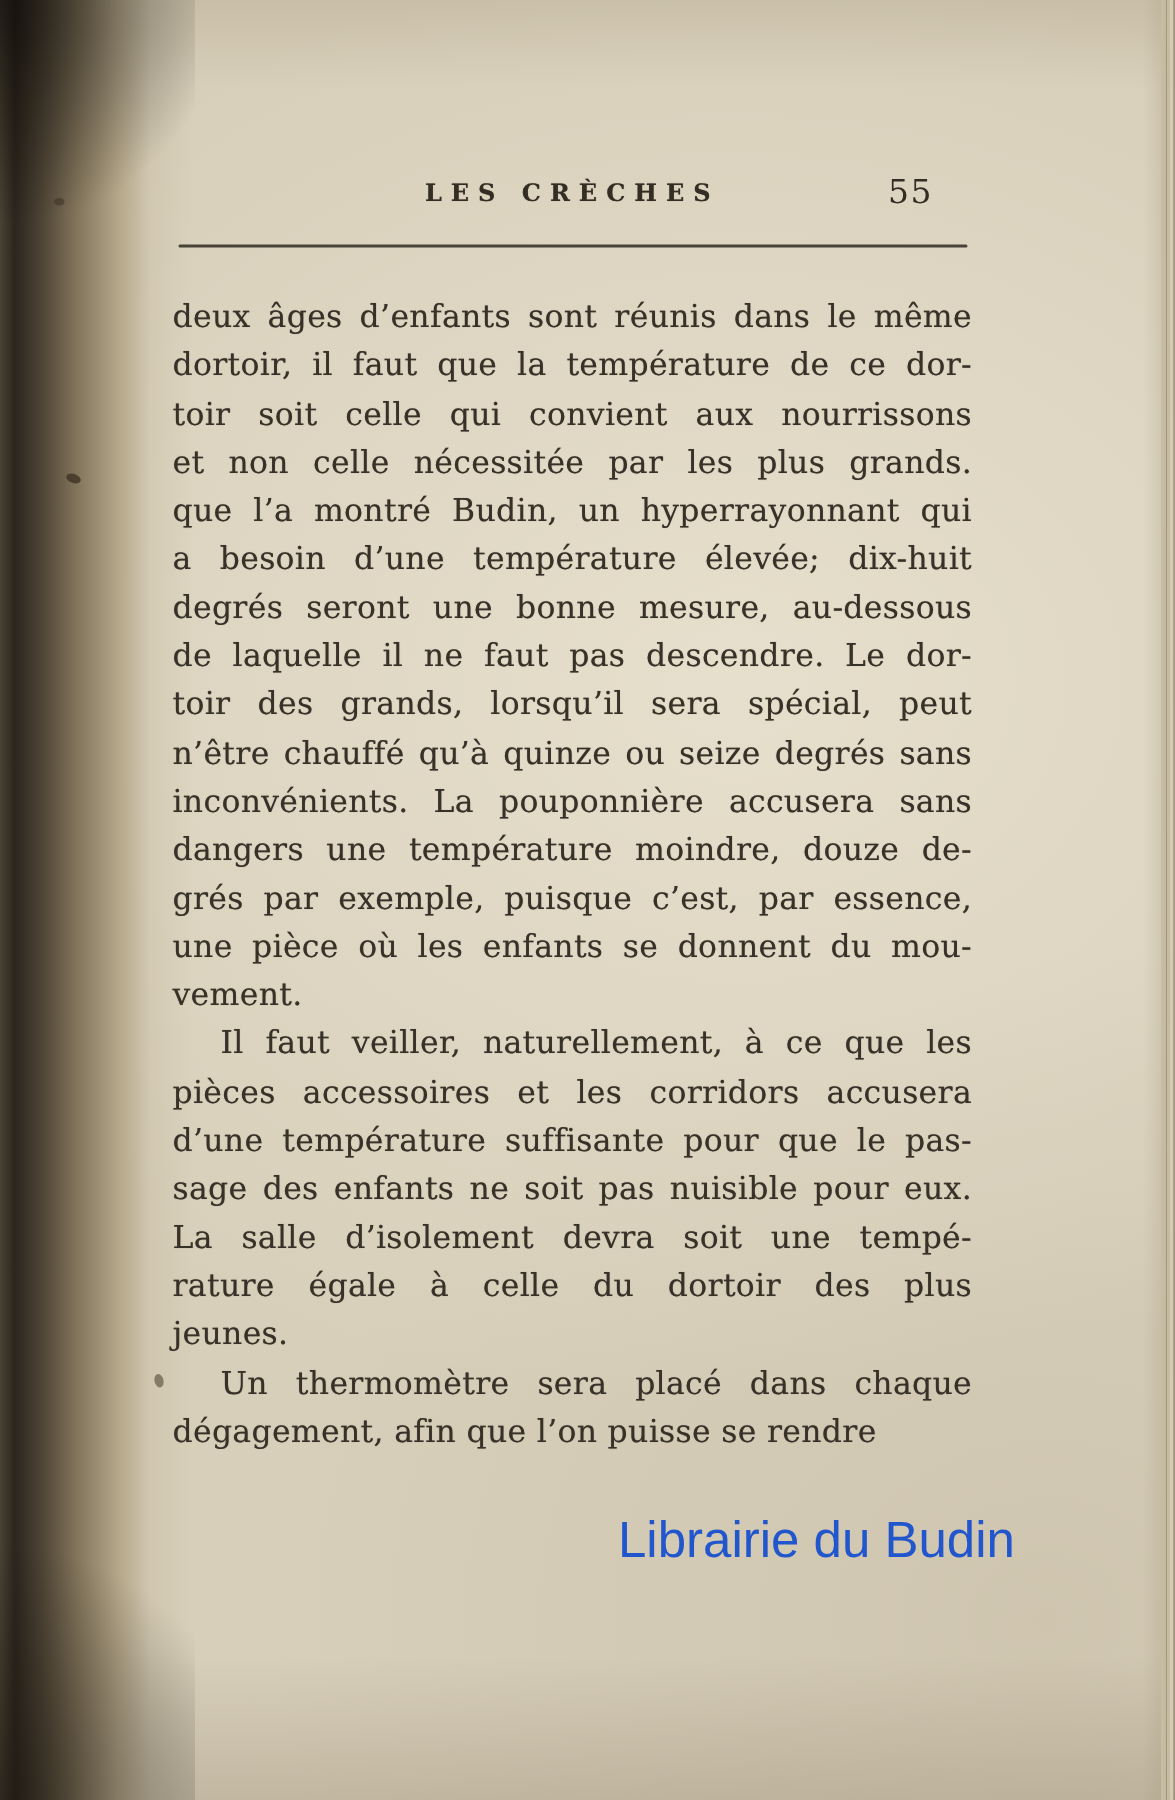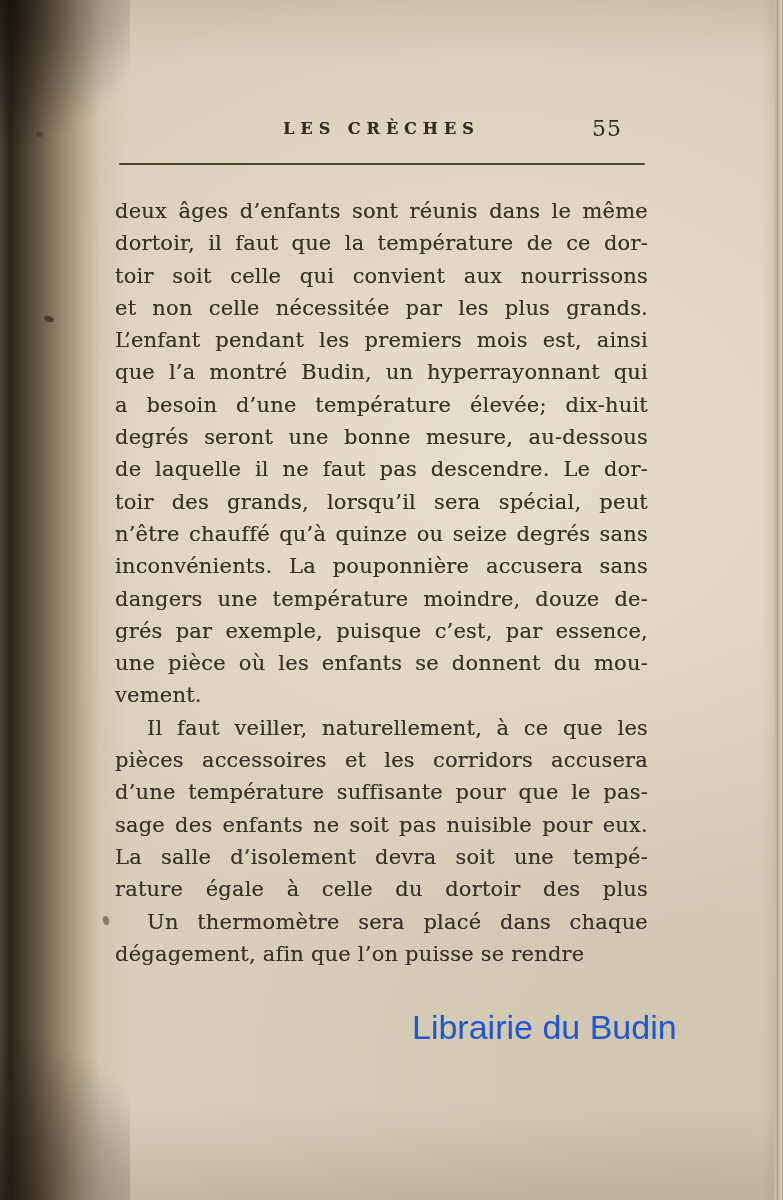--- a/index.html
+++ b/index.html
@@ -104,37 +104,37 @@
     <div class="title">LES CRÈCHES</div>
     <div class="pagenum">55</div>
   </div>
   <div class="rule"></div>
 
   <div class="body-text">
       <div class="line">deux âges d’enfants sont réunis dans le même</div>
       <div class="line">dortoir, il faut que la température de ce dor-</div>
       <div class="line">toir soit celle qui convient aux nourrissons</div>
       <div class="line">et non celle nécessitée par les plus grands.</div>
-      <div class="line">L’enfant pendant les premiers mois est, ainsi</div>
       <div class="line">que l’a montré Budin, un hyperrayonnant qui</div>
       <div class="line">a besoin d’une température élevée; dix-huit</div>
       <div class="line">degrés seront une bonne mesure, au-dessous</div>
       <div class="line">de laquelle il ne faut pas descendre. Le dor-</div>
       <div class="line">toir des grands, lorsqu’il sera spécial, peut</div>
       <div class="line">n’être chauffé qu’à quinze ou seize degrés sans</div>
       <div class="line">inconvénients. La pouponnière accusera sans</div>
       <div class="line">dangers une température moindre, douze de-</div>
       <div class="line">grés par exemple, puisque c’est, par essence,</div>
       <div class="line">une pièce où les enfants se donnent du mou-</div>
       <div class="line last">vement.</div>
       <div class="line indent">Il faut veiller, naturellement, à ce que les</div>
       <div class="line">pièces accessoires et les corridors accusera</div>
       <div class="line">d’une température suffisante pour que le pas-</div>
       <div class="line">sage des enfants ne soit pas nuisible pour eux.</div>
       <div class="line">La salle d’isolement devra soit une tempé-</div>
       <div class="line">rature égale à celle du dortoir des plus</div>
+      <div class="line last">jeunes.</div>
       <div class="line indent">Un thermomètre sera placé dans chaque</div>
       <div class="line last">dégagement, afin que l’on puisse se rendre</div>
     </div>
 
   <div class="watermark" style="color: rgb(33, 86, 204);">Librairie du Budin</div>
 
 </div>
 
 </body></html>

